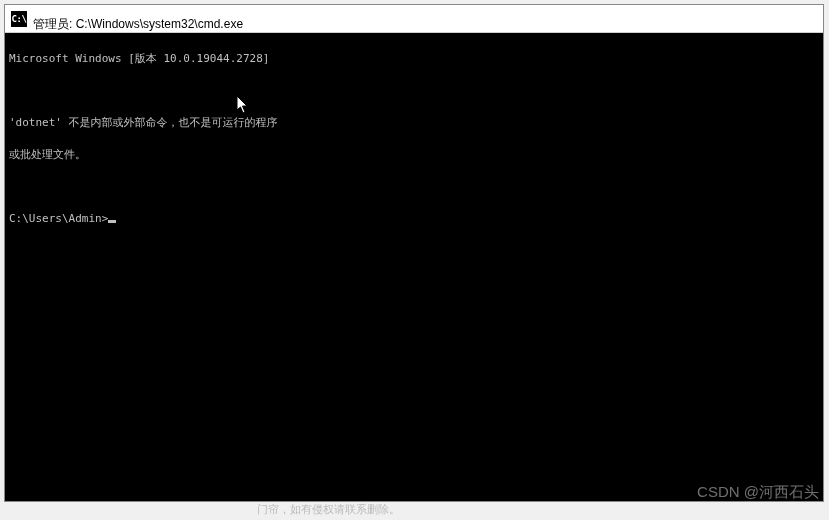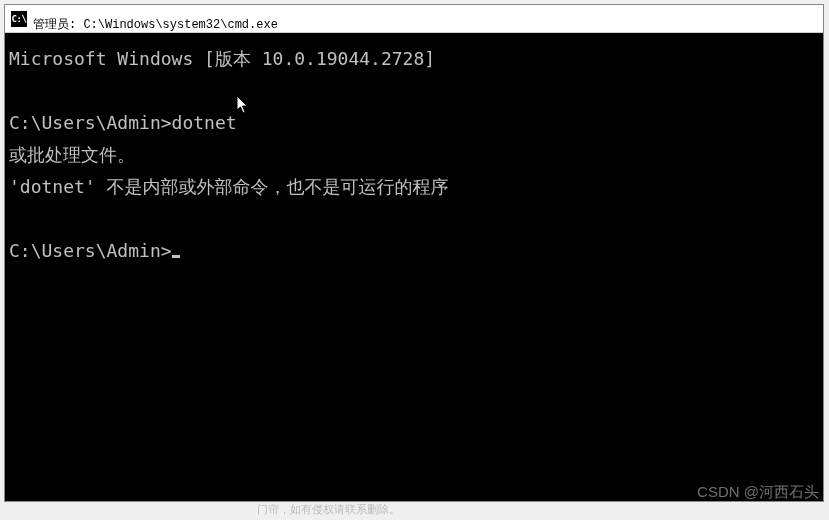--- a/index.html
+++ b/index.html
@@ -42,29 +42,29 @@
       color: #fff;
       font-size: 9px;
       line-height: 16px;
       text-align: center;
       font-family: Consolas, monospace;
       font-weight: bold;
       letter-spacing: -0.5px;
     }
     .title-text {
       font-size: 12px;
-      font-family: Liberation Mono, monospace;
+      font-family: Liberation Sans, sans-serif;
       color: #000;
       margin-top: 12px;
     }
     .terminal {
       flex: 1;
       background: #000;
       color: #c0c0c0;
-      font-size: 18px;
+      font-size: 11px;
       line-height: 16px;
       padding: 2px 4px;
       font-family: "NSimSun", "SimSun", "Consolas", monospace;
       white-space: pre;
       overflow: hidden;
       position: relative;
     }
     .terminal-line {
       display: block;
       min-height: 16px;
@@ -106,23 +106,22 @@
 <body>
 
 <div class="window">
   <div class="titlebar">
     <div class="title-icon">C:\</div>
     <div class="title-text">管理员: C:\Windows\system32\cmd.exe</div>
   </div>
   <div class="terminal">
 <span class="terminal-line">Microsoft Windows [版本 10.0.19044.2728]</span>
 <span class="terminal-line"></span>
-<span class="terminal-line">C:\Users\Admin&gt;dotnet</span>
+<span class="terminal-line">'dotnet' 不是内部或外部命令，也不是可运行的程序</span>
 <span class="terminal-line">或批处理文件。</span>
-<span class="terminal-line">'dotnet' 不是内部或外部命令，也不是可运行的程序</span>
 <span class="terminal-line"></span>
 <span class="terminal-line"><span>C:\Users\Admin&gt;</span><span class="cursor-block"></span></span>
     <svg class="mouse-cursor" width="14" height="20" viewBox="0 0 14 20">
       <path d="M1 1 L1 15 L4.5 12 L7 18 L9 17 L6.5 11 L11 11 Z" fill="#fff" stroke="#000" stroke-width="1"></path>
     </svg>
   </div>
 </div>
 
 <div class="watermark">CSDN @河西石头</div>
 <div class="footer-strip">门帘，如有侵权请联系删除。</div>

